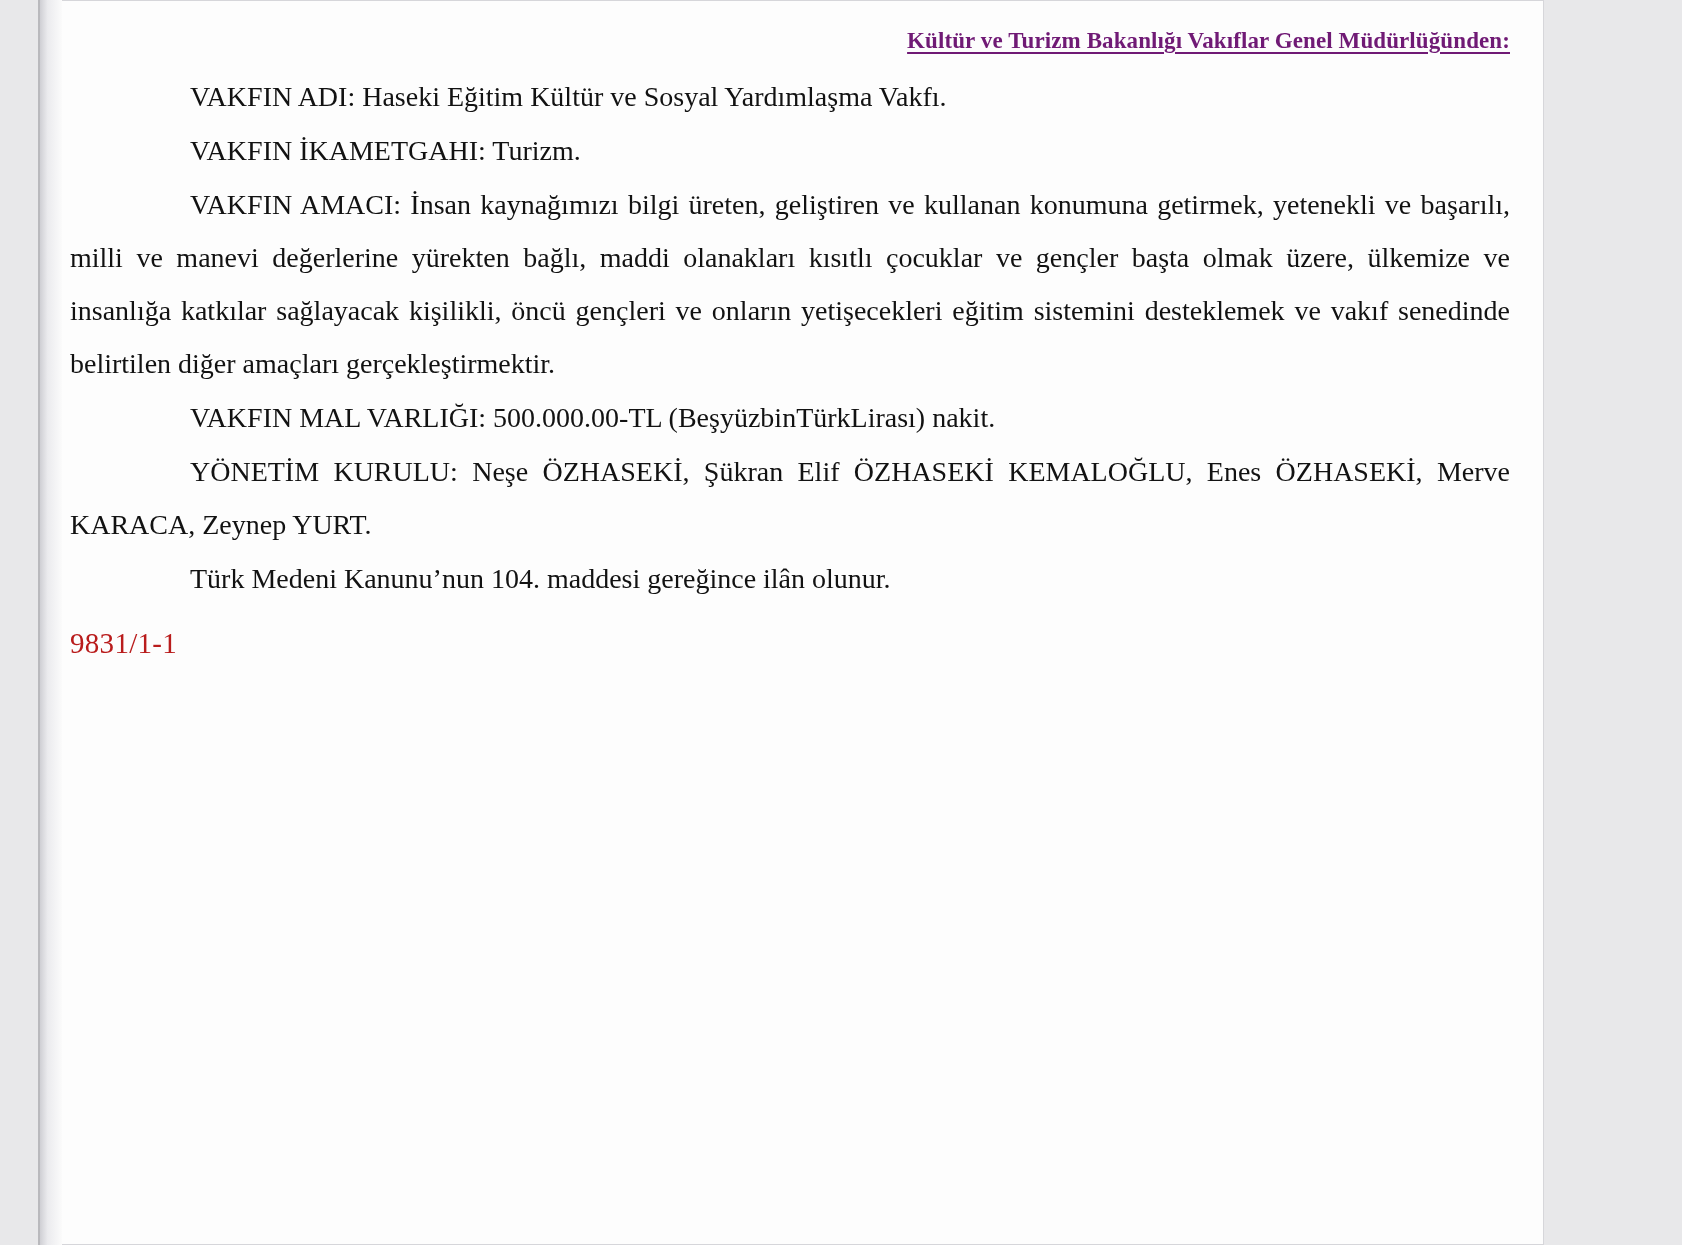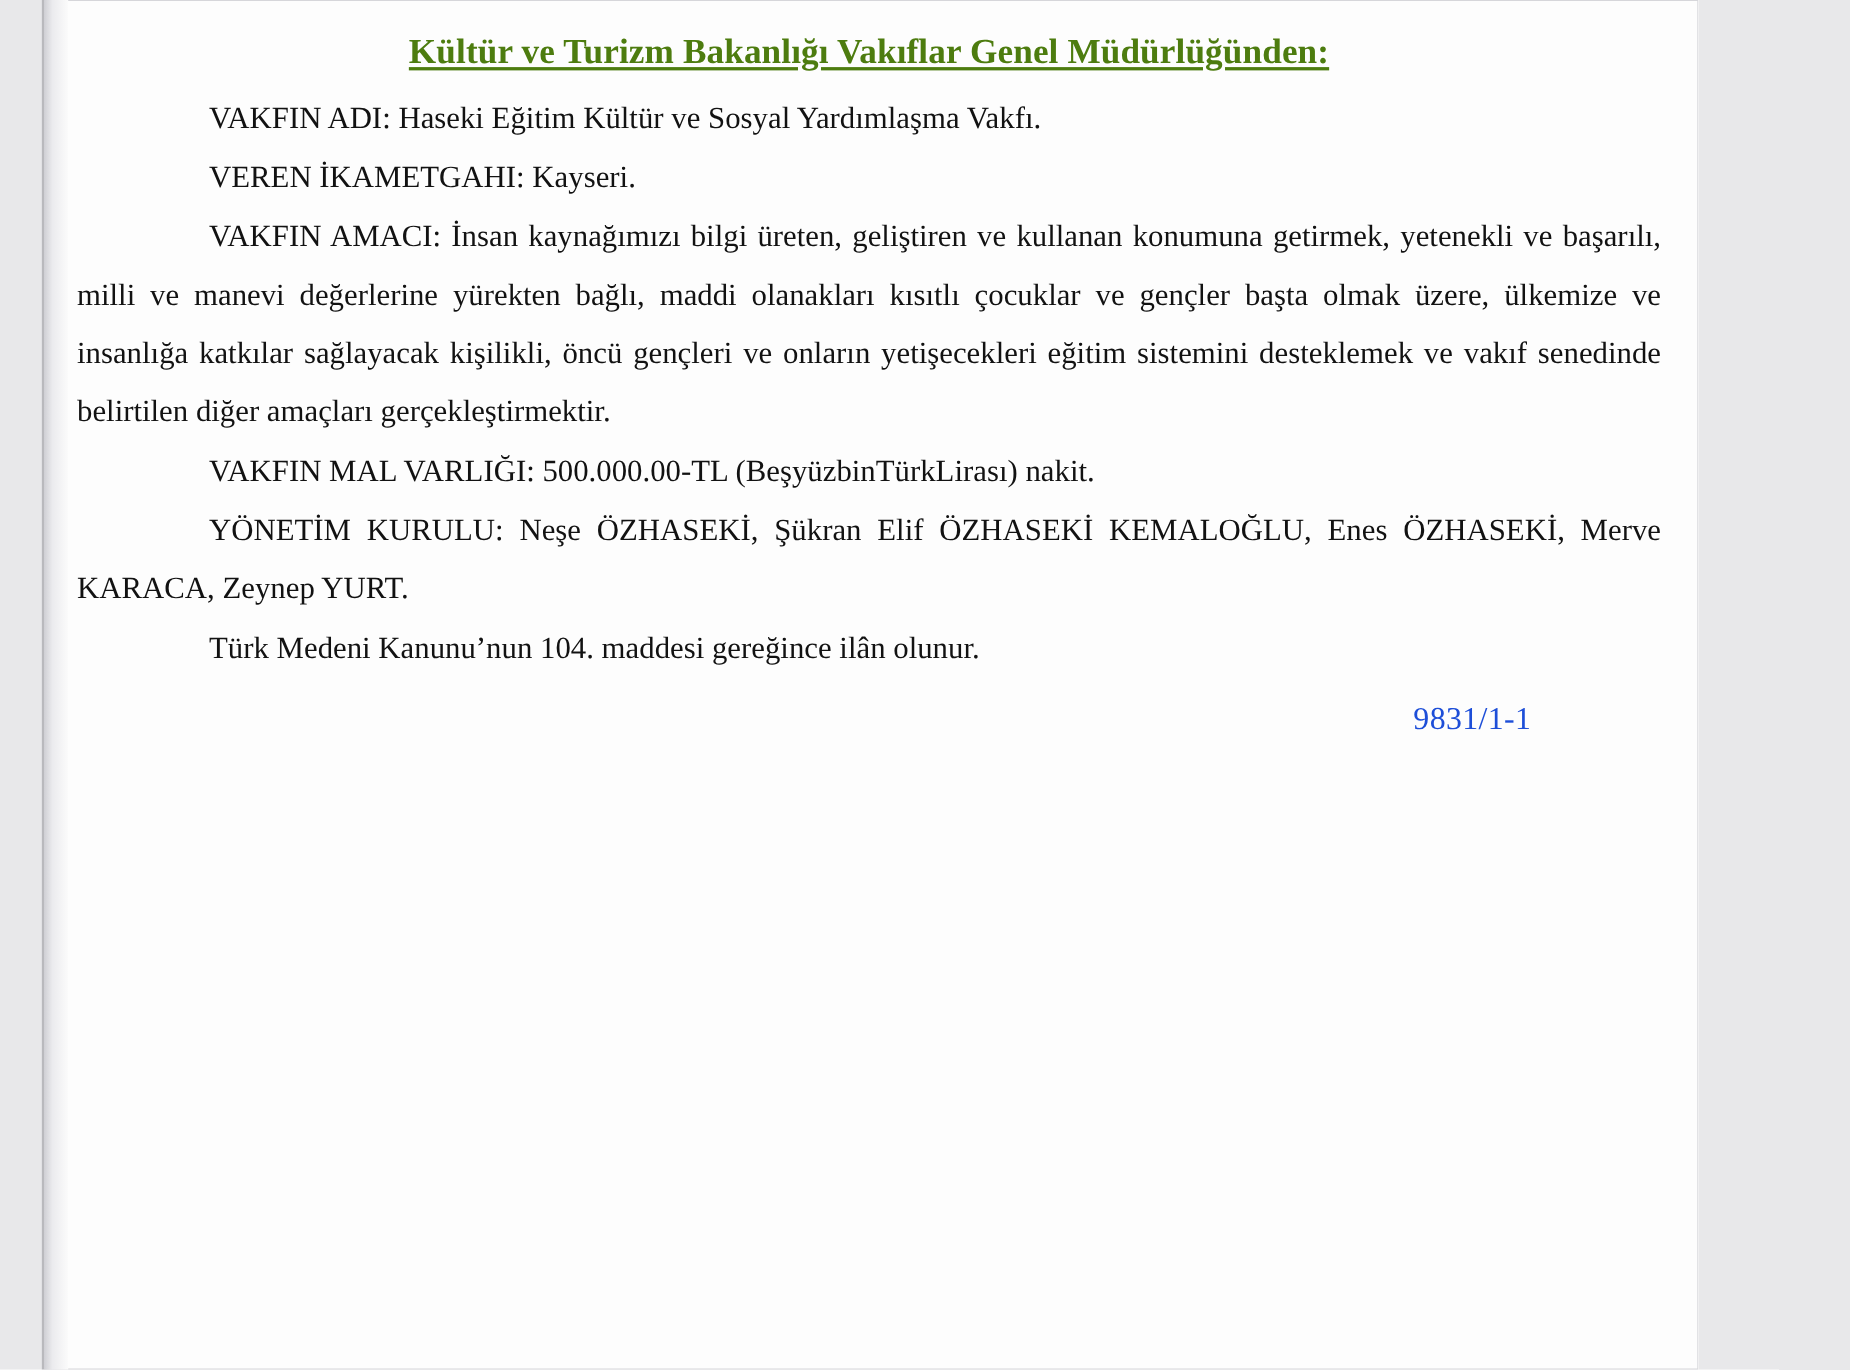--- a/index.html
+++ b/index.html
@@ -39,27 +39,27 @@
   }
 
   #content {
     position: absolute;
     left: 30px;
     top: 28px;
     width: 1440px;
   }
 
   .doc-title {
-    text-align: center;
+    text-align: right;
     font-weight: bold;
-    font-size: 32px;
+    font-size: 23px;
     letter-spacing: 0.1px;
     margin: 0 0 14px 0;
     padding-bottom: 2px;
-    color: #4d7c0f;
+    color: #701a75;
   }
   .doc-title span.u {
     text-decoration: underline;
     text-underline-offset: 4px;
   }
 
   p.para {
     margin: 0 0 1px 0;
     font-size: 28px;
     line-height: 53px;
@@ -69,43 +69,42 @@
     text-justify: inter-word;
     -webkit-hyphens: none;
     hyphens: none;
   }
   p.para.short {
     text-align: left;
   }
 
   .ref-line {
     margin-top: 22px;
-    text-align: right;
     padding-right: 118px;
     font-size: 29px;
-    color: #1d4ed8;
+    color: #b91c1c;
     letter-spacing: 0.3px;
   }
 </style>
 </head>
 <body>
 
 <div id="page-sheet">
   <div id="scan-gutter"></div>
 
   <div id="content">
 
     <div class="doc-title">
       <span class="u">Kültür ve Turizm Bakanlığı Vakıflar Genel Müdürlüğünden:</span>
     </div>
 
     <p class="para short">VAKFIN ADI: Haseki Eğitim Kültür ve Sosyal Yardımlaşma Vakfı.</p>
 
 
-    <p class="para short">VEREN İKAMETGAHI: Kayseri.</p>
+    <p class="para short">VAKFIN İKAMETGAHI: Turizm.</p>
 
 
     <p class="para">VAKFIN AMACI: İnsan kaynağımızı bilgi üreten, geliştiren ve kullanan konumuna getirmek, yetenekli ve başarılı, milli ve manevi değerlerine yürekten bağlı, maddi olanakları kısıtlı çocuklar ve gençler başta olmak üzere, ülkemize ve insanlığa katkılar sağlayacak kişilikli, öncü gençleri ve onların yetişecekleri eğitim sistemini desteklemek ve vakıf senedinde belirtilen diğer amaçları gerçekleştirmektir.</p>
 
     <p class="para short">VAKFIN MAL VARLIĞI: 500.000.00-TL (BeşyüzbinTürkLirası) nakit.</p>
 
     <p class="para">YÖNETİM KURULU: Neşe ÖZHASEKİ, Şükran Elif ÖZHASEKİ KEMALOĞLU, Enes ÖZHASEKİ, Merve KARACA, Zeynep YURT.</p>
 
 
     <p class="para short">Türk Medeni Kanunu’nun 104. maddesi gereğince ilân olunur.</p>

